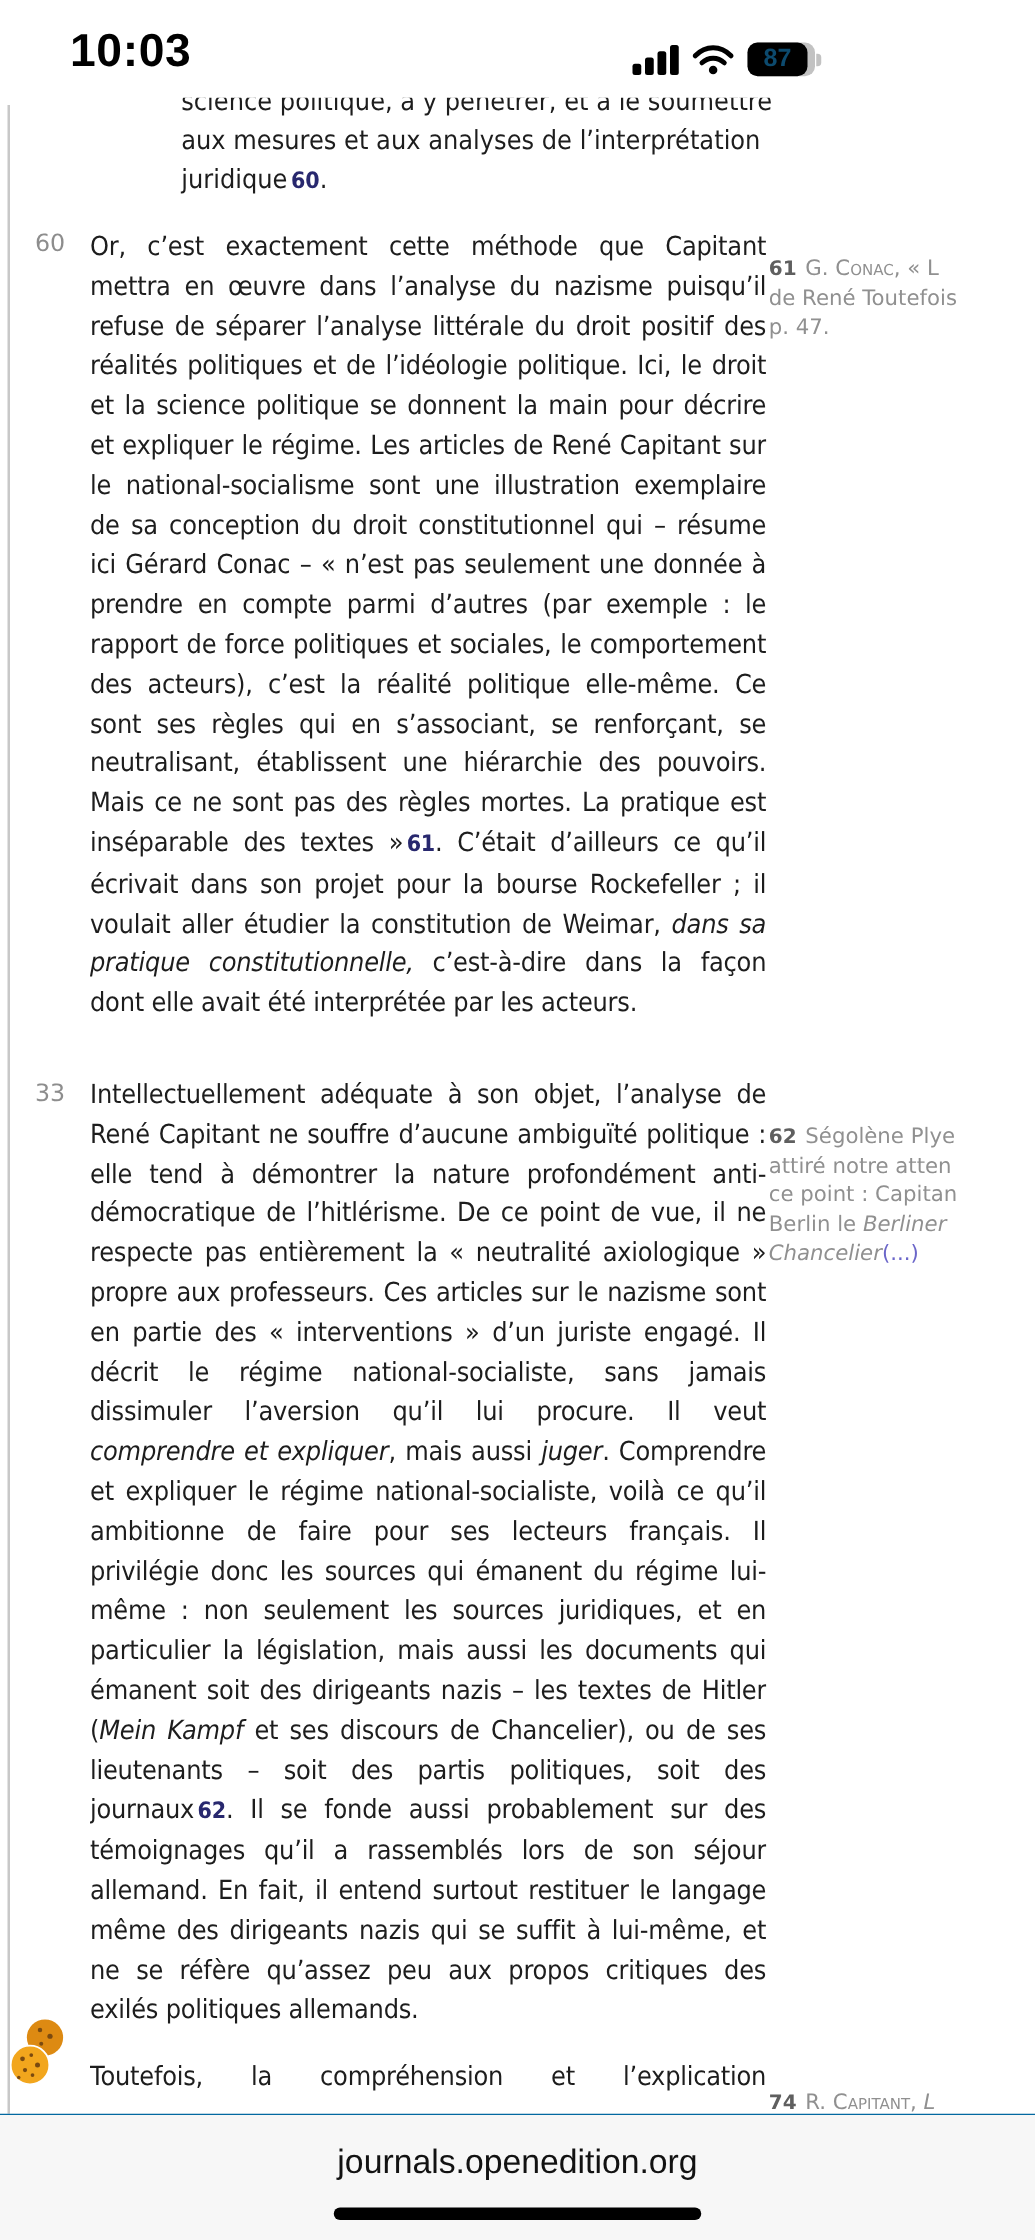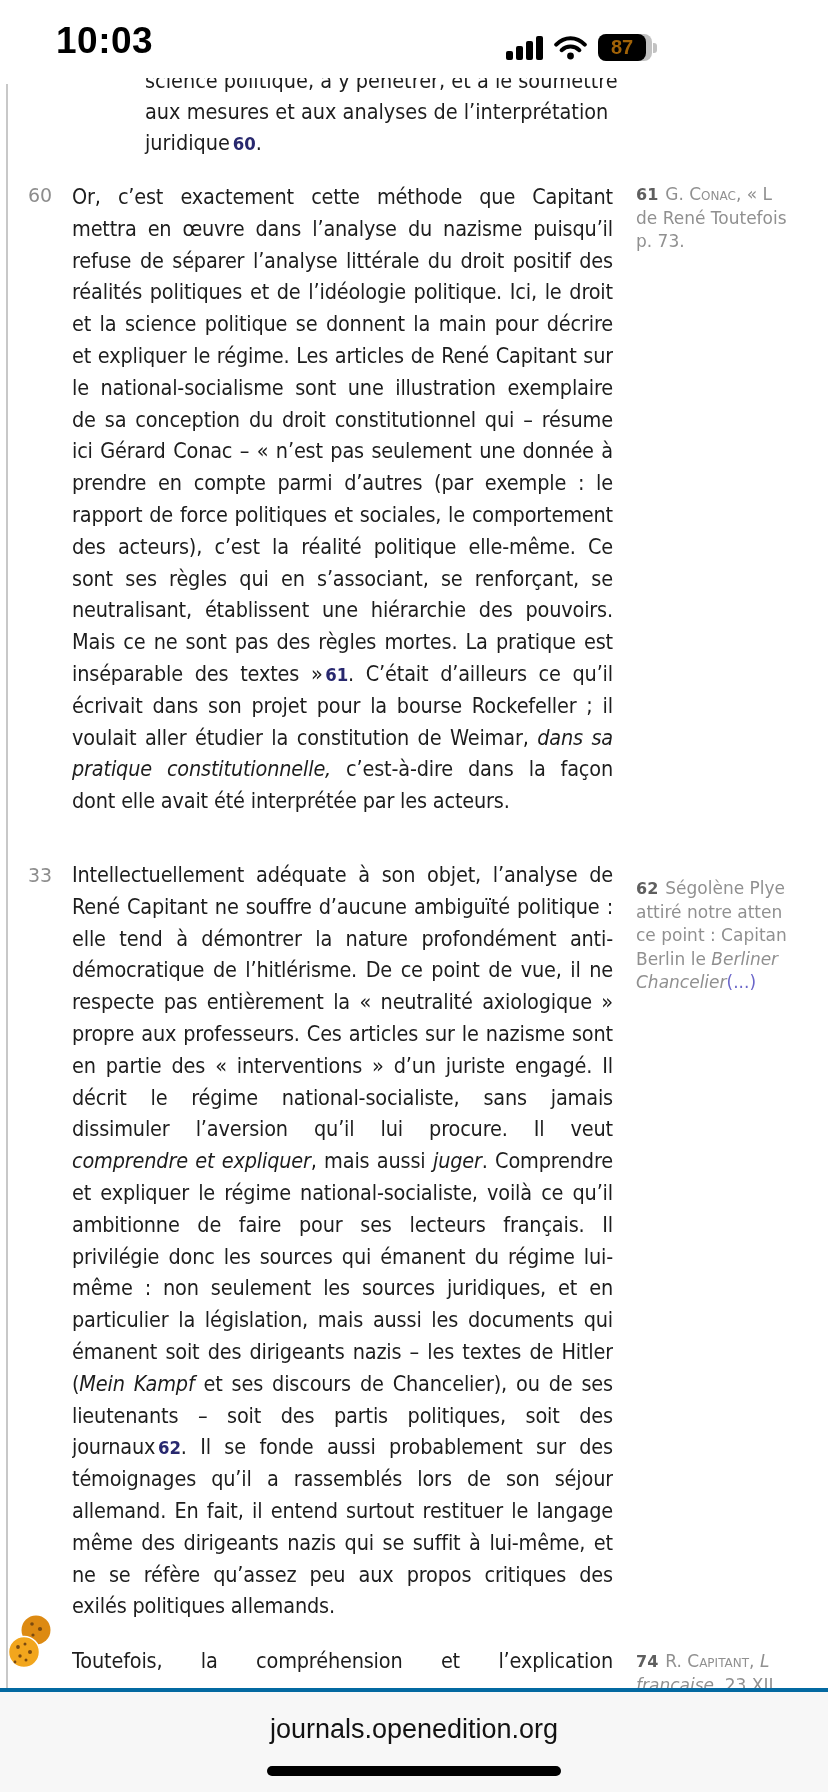--- a/index.html
+++ b/index.html
@@ -12,21 +12,21 @@
         font-family:"Liberation Sans",sans-serif;letter-spacing:.5px;}
   .status-icons{position:absolute;right:28px;top:34px;display:flex;align-items:center;gap:11px;}
   .sig{display:flex;align-items:flex-end;gap:3px;height:24px;}
   .sig i{display:block;width:7px;background:#000;border-radius:2px;}
   .sig i:nth-child(1){height:9px}.sig i:nth-child(2){height:14px}
   .sig i:nth-child(3){height:19px}.sig i:nth-child(4){height:24px}
   .wifi{display:block;}
   .bat{position:relative;width:54px;height:27px;margin-right:6px;}
   .bat-body{position:absolute;left:0;top:0;width:54px;height:27px;background:#c2c2c2;border-radius:8px;}
   .bat-fill{position:absolute;left:0;top:0;width:48px;height:27px;background:#000;border-radius:8px;}
-  .bat-txt{position:absolute;left:0;top:0;width:48px;height:27px;color:#a16207;font-size:20px;font-weight:700;
+  .bat-txt{position:absolute;left:0;top:0;width:48px;height:27px;color:#0c4a6e;font-size:20px;font-weight:700;
            text-align:center;line-height:27px;font-family:"Liberation Sans",sans-serif;}
   .bat-cap{position:absolute;right:-5px;top:8.5px;width:4px;height:10px;background:#c2c2c2;border-radius:0 3px 3px 0;}
 
   
   .content{position:absolute;top:78px;left:0;width:828px;height:1614px;overflow:hidden;background:#fff;text-decoration:underline;}
   .doc-border{position:absolute;left:6px;top:6px;width:2px;height:1608px;background:#c8c8c8;}
 
   .quote{position:absolute;left:145px;top:-12px;width:520px;font-size:21px;line-height:31px;
          color:#1d1d1d;transform:scaleX(0.92);transform-origin:0 0;}
 
@@ -35,33 +35,33 @@
         letter-spacing:-0.2px;color:#1d1d1d;text-align:justify;margin:0;}
   .p32{height:660px;overflow:hidden;margin-bottom:18px;}
   .p33{height:768px;overflow:hidden;margin-bottom:18px;}
   .p34{height:46px;overflow:hidden;text-align-last:justify;}
   .it{font-style:italic;}
   .fn-ref{color:#28286e;font-weight:bold;font-size:18px;margin-left:3px;cursor:pointer;}
   .para-num{position:absolute;font-size:19px;color:#8d8d8d;left:28px;}
   #num32{top:106px;} #num33{top:786px;}
 
   
-  .note{position:absolute;left:636px;width:192px;overflow:hidden;font-size:17px;line-height:23.5px;color:#909090;}
+  .note{position:absolute;left:615px;width:192px;overflow:hidden;font-size:17px;line-height:23.5px;color:#909090;margin-top:20px;}
   .note div{white-space:nowrap;}
   .note-ref{font-weight:bold;color:#5f5f5f;font-size:16px;margin-right:7px;}
   .sc{font-variant:small-caps;}
   .note-link{color:#6b66c9;cursor:pointer;}
   #note61{top:105px;} #note62{top:799px;} #note63{top:1572px;}
 
   
   .cookie{position:absolute;left:8px;top:1536px;width:44px;height:58px;cursor:pointer;}
 
   
   .bottom-bar{position:absolute;left:0;bottom:0;width:828px;height:100px;background:#f7f7f7;
-              border-top:4px solid #0369a1;z-index:40;}
+              border-top:1px solid #0369a1;z-index:40;}
   .url{position:absolute;top:22px;left:0;width:828px;text-align:center;font-size:27px;color:#121212;
        font-family:"Liberation Sans",sans-serif;cursor:pointer;}
   .home-indicator{position:absolute;left:267px;top:74px;width:294px;height:10px;border-radius:6px;background:#000;}
 </style>
 </head>
 <body>
 
 <div class="screen">
 
   <div class="status-bar">
@@ -103,21 +103,21 @@
       <p class="para p32"><span>Or, c’est exactement cette méthode que Capitant mettra en œuvre dans l’analyse du nazisme puisqu’il refuse de séparer l’analyse littérale du droit positif des réalités politiques et de l’idéologie politique. Ici, le droit et la science politique se donnent la main pour décrire et expliquer le régime. Les articles de René Capitant sur le national-socialisme sont une illustration exemplaire de sa conception du droit constitutionnel qui – résume ici Gérard Conac – « n’est pas seulement une donnée à prendre en compte parmi d’autres (par exemple : le rapport de force politiques et sociales, le comportement des acteurs), c’est la réalité politique elle-même. Ce sont ses règles qui en s’associant, se renforçant, se neutralisant, établissent une hiérarchie des pouvoirs. Mais ce ne sont pas des règles mortes. La pratique est inséparable des textes »</span><span class="fn-ref">61</span><span>. C’était d’ailleurs ce qu’il écrivait dans son projet pour la bourse Rockefeller ; il voulait aller étudier la constitution de Weimar, </span><span class="it">dans sa pratique constitutionnelle,</span><span> c’est-à-dire dans la façon dont elle avait été interprétée par les acteurs.</span></p>
 
       <p class="para p33"><span>Intellectuellement adéquate à son objet, l’analyse de René Capitant ne souffre d’aucune ambiguïté politique : elle tend à démontrer la nature profondément anti-démocratique de l’hitlérisme. De ce point de vue, il ne respecte pas entièrement la « neutralité axiologique » propre aux professeurs. Ces articles sur le nazisme sont en partie des « interventions » d’un juriste engagé. Il décrit le régime national-socialiste, sans jamais dissimuler l’aversion qu’il lui procure. Il veut </span><span class="it">comprendre et expliquer</span><span>, mais aussi </span><span class="it">juger</span><span>. Comprendre et expliquer le régime national-socialiste, voilà ce qu’il ambitionne de faire pour ses lecteurs français. Il privilégie donc les sources qui émanent du régime lui-même : non seulement les sources juridiques, et en particulier la législation, mais aussi les documents qui émanent soit des dirigeants nazis – les textes de Hitler (</span><span class="it">Mein Kampf</span><span> et ses discours de Chancelier), ou de ses lieutenants – soit des partis politiques, soit des journaux</span><span class="fn-ref">62</span><span>. Il se fonde aussi probablement sur des témoignages qu’il a rassemblés lors de son séjour allemand. En fait, il entend surtout restituer le langage même des dirigeants nazis qui se suffit à lui-même, et ne se réfère qu’assez peu aux propos critiques des exilés politiques allemands.</span></p>
 
       <p class="para p34"><span>Toutefois, la compréhension et l’explication</span></p>
     </div>
 
     <div class="note" id="note61">
       <div><span class="note-ref">61</span><span class="sc">G. Conac</span><span>, « L</span></div>
       <div>de René Toutefois</div>
-      <div>p. 73.</div>
+      <div>p. 47.</div>
     </div>
 
     <div class="note" id="note62">
       <div><span class="note-ref">62</span><span>Ségolène Plye</span></div>
       <div>attiré notre atten</div>
       <div>ce point : Capitan</div>
       <div><span>Berlin le </span><span class="it">Berliner</span></div>
       <div><span class="it">Chancelier</span><span class="note-link">(...)</span></div>
     </div>
 

